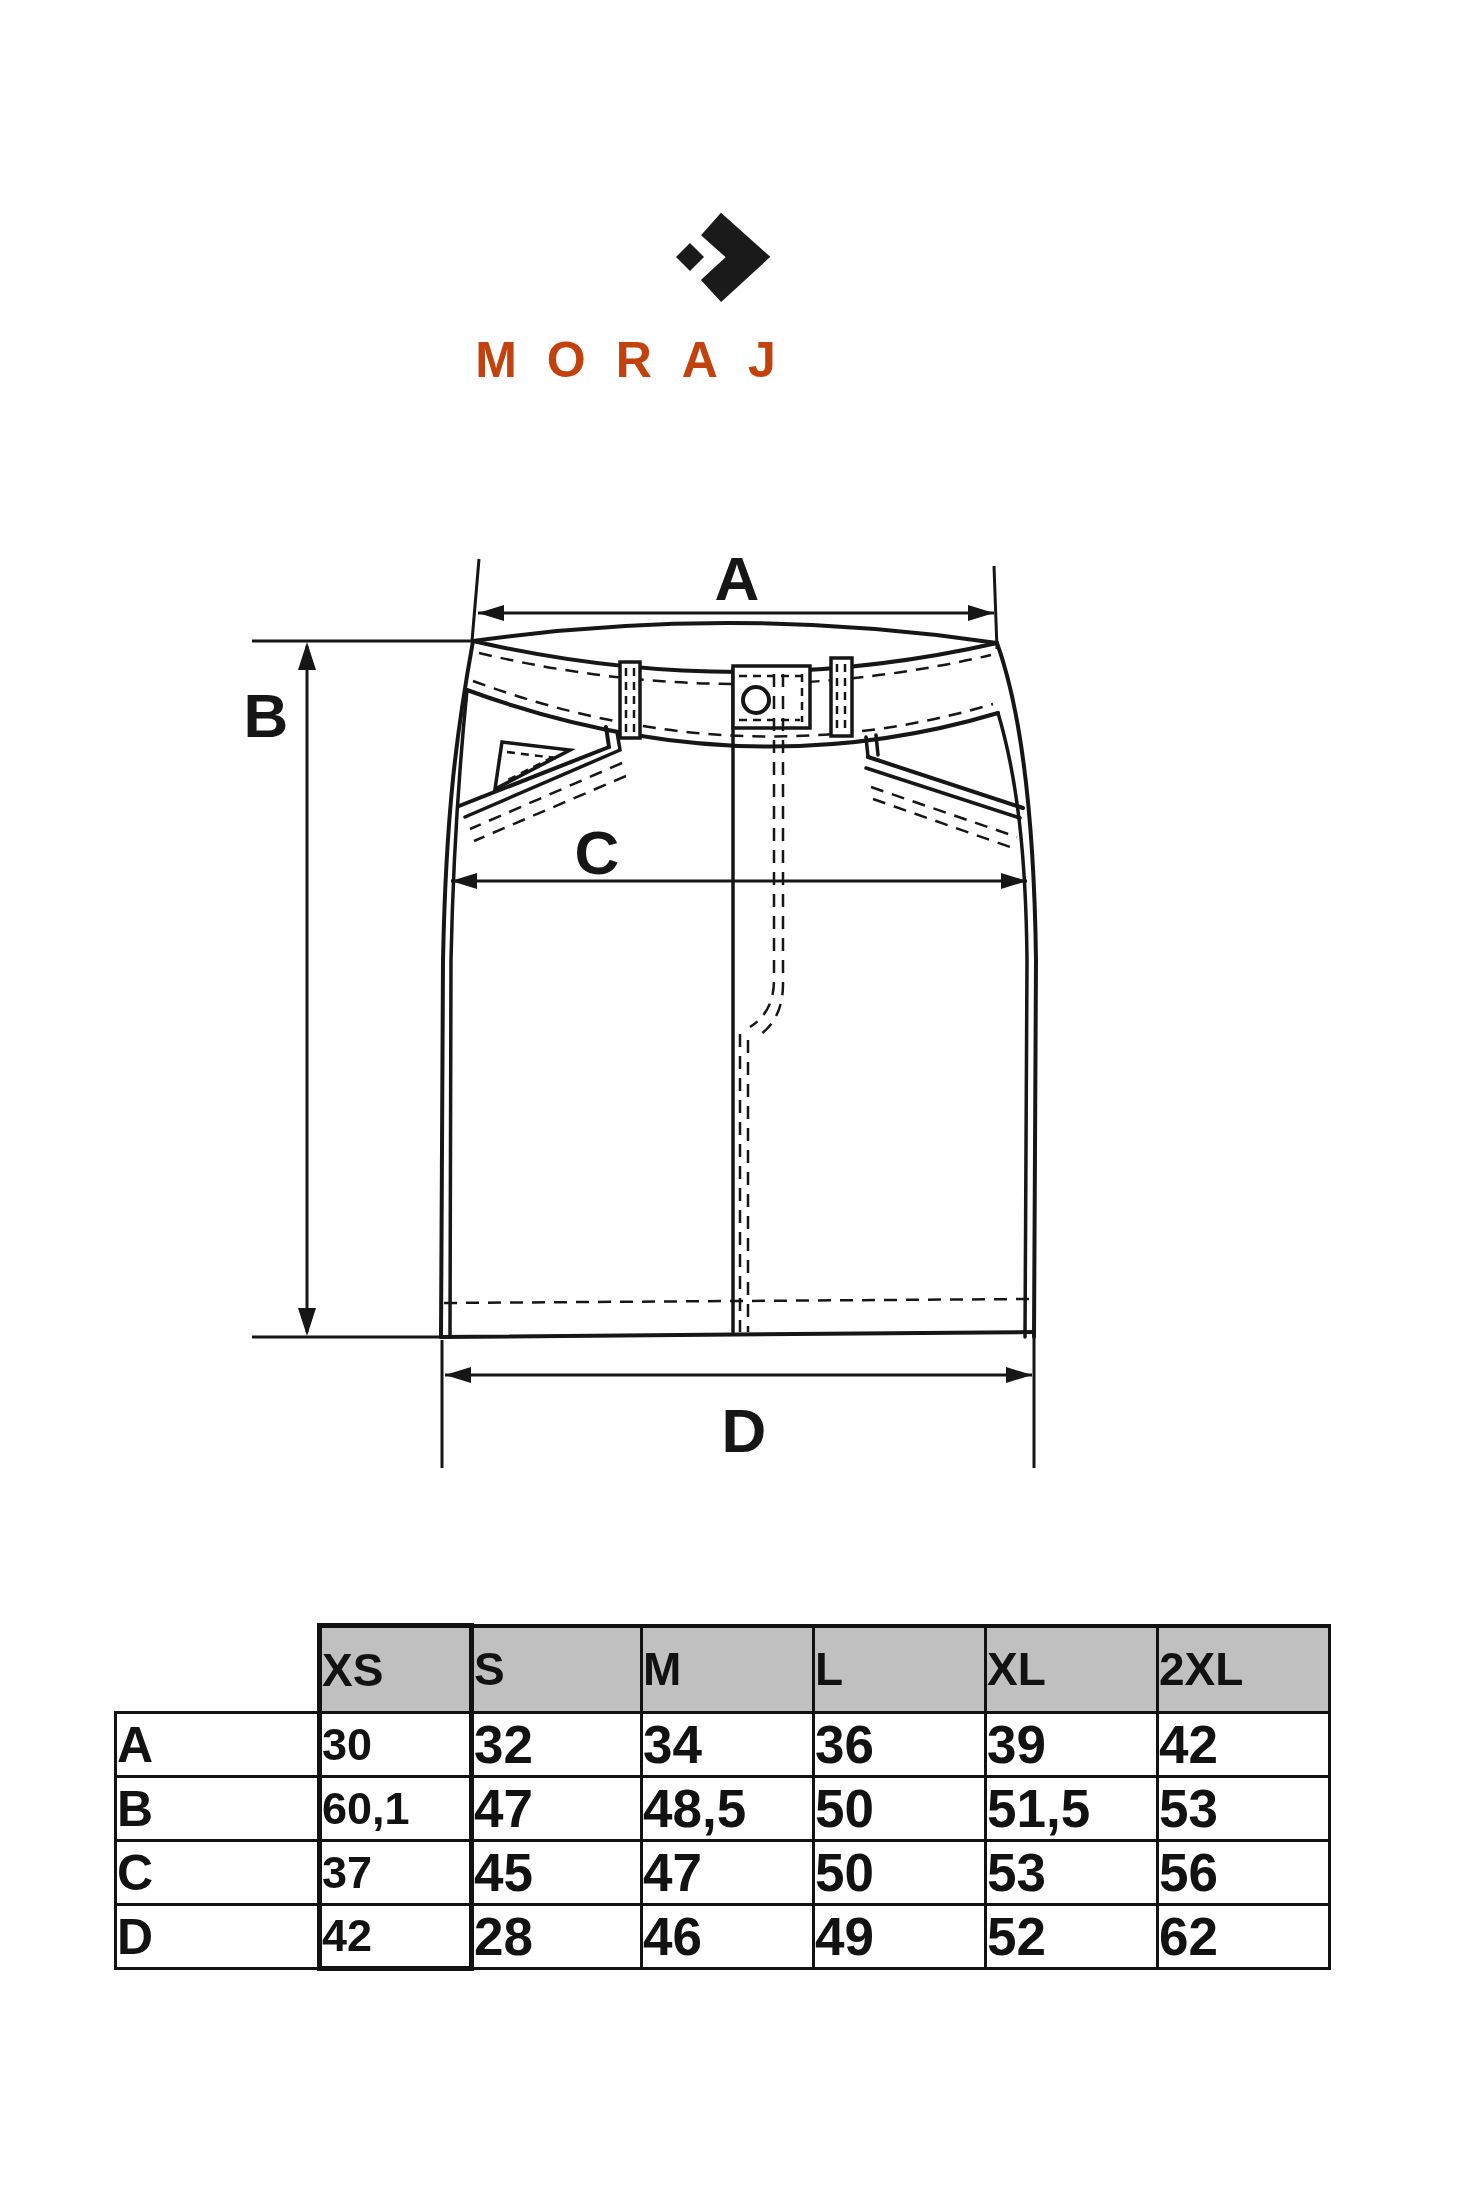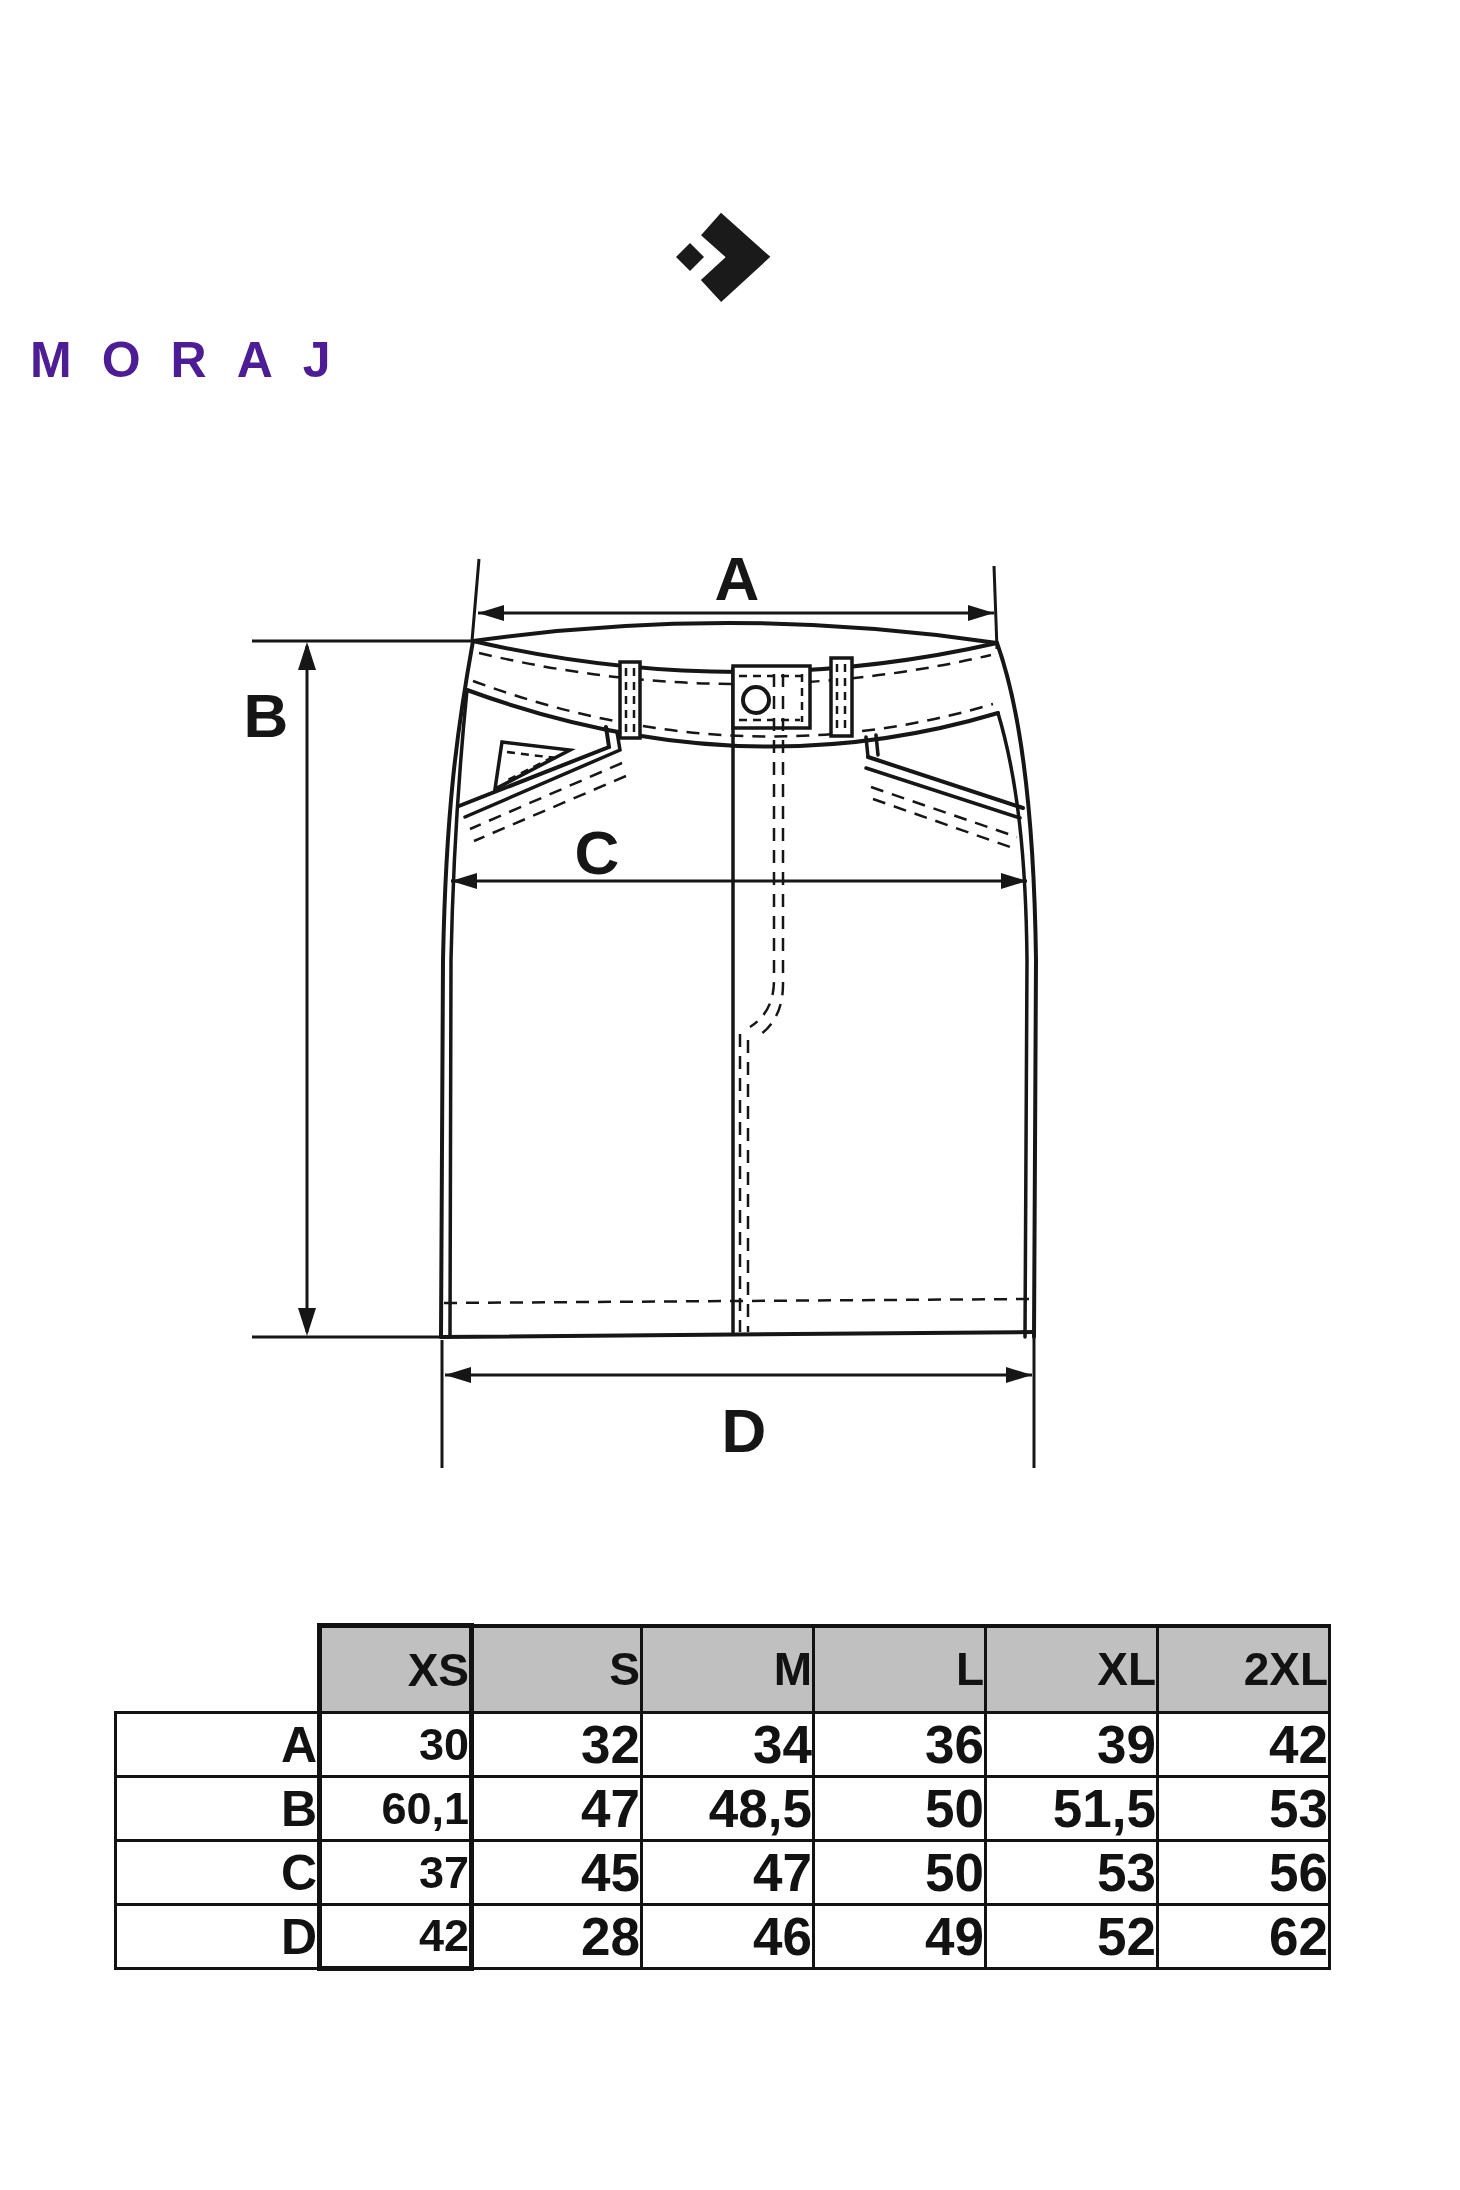--- a/index.html
+++ b/index.html
@@ -3,40 +3,40 @@
 <meta charset="utf-8">
 <style>
   html,body{margin:0;padding:0;}
   body{
     width:1460px;height:2190px;position:relative;background:#ffffff;
     font-family:"Liberation Sans",sans-serif;color:#121212;overflow:hidden;
   }
   
   .logo-icon{position:absolute;left:660px;top:195px;width:130px;height:125px;}
   .brand-name{
-    position:absolute;left:0;top:331px;width:1251px;text-align:left;
-    font-size:50px;font-weight:700;letter-spacing:30px;text-indent:30px;color:#4c1d95;
+    position:absolute;left:0;top:331px;width:1251px;text-align:center;
+    font-size:50px;font-weight:700;letter-spacing:30px;text-indent:30px;color:#c2410c;
   }
   
   .sketch{position:absolute;left:0;top:0;width:1460px;height:1560px;}
   .sketch path,.sketch line,.sketch rect,.sketch circle{vector-effect:none;}
   .outline{stroke:#161616;stroke-width:4;fill:none;stroke-linecap:round;}
   .outline2{stroke:#161616;stroke-width:3.5;fill:none;stroke-linecap:round;}
   .stitch{stroke:#161616;stroke-width:2.5;fill:none;stroke-dasharray:13 9;}
   .stitch-s{stroke:#161616;stroke-width:2.5;fill:none;stroke-dasharray:8 6;}
   .whitefill{fill:#ffffff;stroke:#161616;stroke-width:3.5;}
   .dim{stroke:#161616;stroke-width:3;fill:none;}
   .dimhead{fill:#161616;stroke:none;}
   .dimlabel{font-family:"Liberation Sans",sans-serif;font-size:62px;font-weight:700;fill:#161616;text-anchor:middle;}
   
   table.size-chart{
     position:absolute;left:114px;top:1623px;border-collapse:collapse;table-layout:fixed;
   }
   .size-chart th,.size-chart td{
-    border:3px solid #121212;padding:0;text-align:right;vertical-align:middle;
+    border:3px solid #121212;padding:0;text-align:left;vertical-align:middle;
     overflow:hidden;white-space:nowrap;
   }
   .size-chart thead tr{height:87px;}
   .size-chart tbody tr{height:58px;}
   .size-chart thead th{background:#c0c0c0;font-size:46px;font-weight:700;border-top-width:4px;}
   .size-chart th.spacer{border:0 solid transparent;background:transparent;}
   .size-chart td.rowlabel{font-weight:700;font-size:50px;}
   .size-chart td{font-size:53px;font-weight:700;}
   .size-chart th.xs,.size-chart td.xs{border-left-width:5px;border-right-width:5px;}
   .size-chart thead th.xs{border-top-width:5px;}

